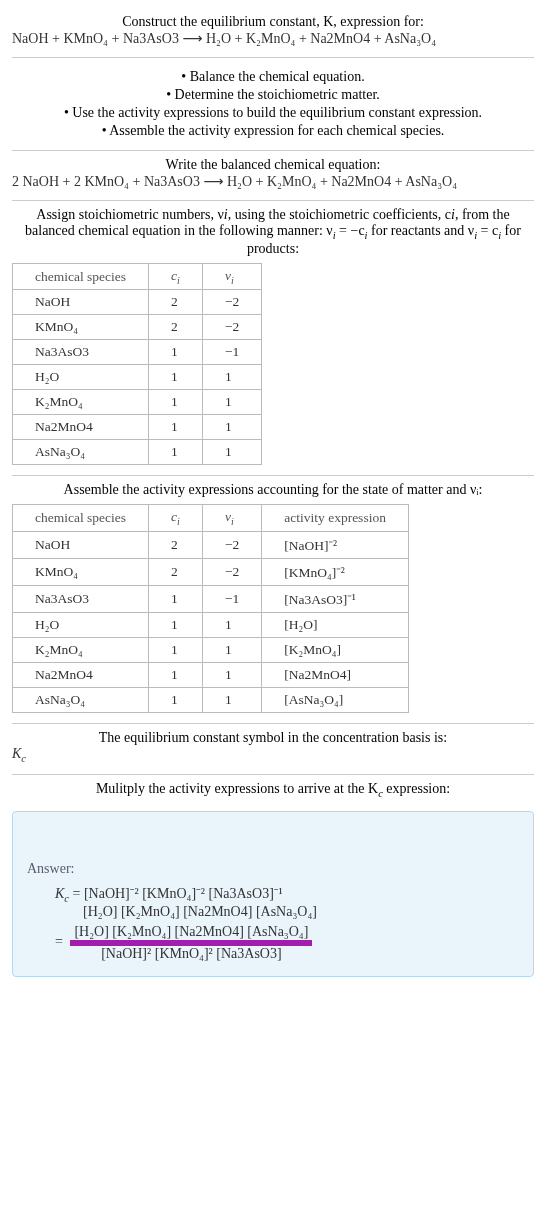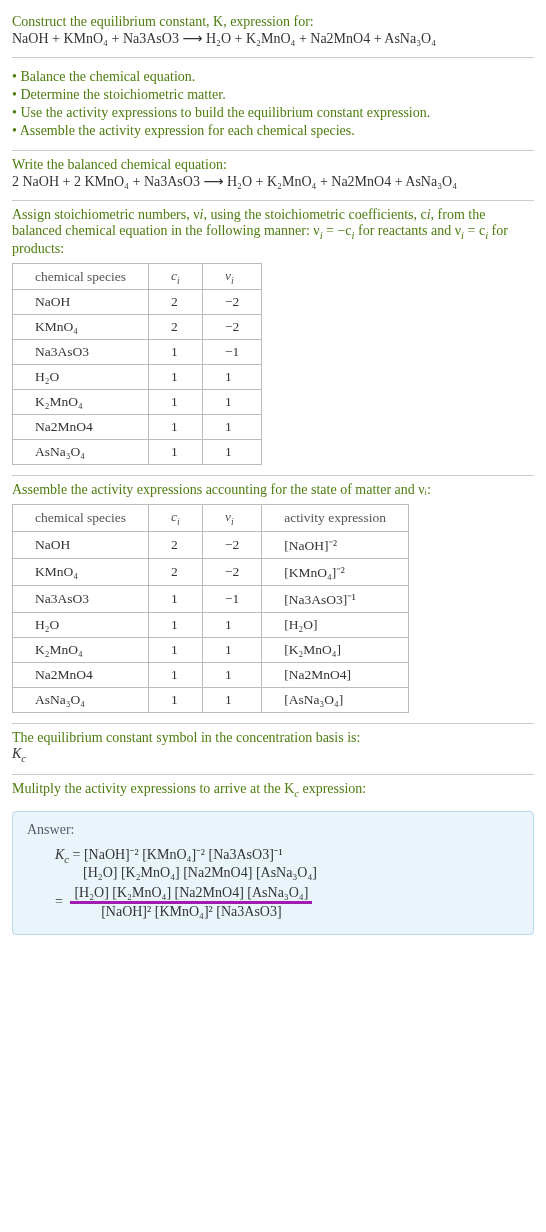--- a/index.html
+++ b/index.html
@@ -14,21 +14,22 @@
   }
   .section {
     padding: 6px 0 10px 0;
   }
   hr.sep {
     border: none;
     border-top: 1px solid #ccc;
     margin: 0;
   }
   .prompt {
-    color: #4d7c0f;
+    color: #000000;
+    text-align: center;
   }
   .eq {
     font-family: Georgia, serif;
     white-space: nowrap;
   }
   .sub { vertical-align: sub; font-size: 0.75em; }
   .italic { font-style: italic; }
   .bullets { padding-left: 0; margin: 4px 0 0 0; }
   .bullets div { padding: 1px 0; }
   table.data {
@@ -47,30 +48,31 @@
   .answer-box {
     background: #eaf4fb;
     border: 1px solid #b8d8ee;
     border-radius: 4px;
     padding: 10px 14px 14px 14px;
     margin-top: 8px;
   }
   .answer-label {
     color: #5a5a6e;
     margin-bottom: 6px;
+    margin-top: 39px;
   }
   .indent { padding-left: 28px; }
   .frac {
     display: inline-block;
     text-align: center;
     vertical-align: middle;
     margin: 0 4px;
   }
   .frac .num { display:block; padding: 0 4px; }
-  .frac .den { display:block; border-top: 3px solid #a21caf; padding: 0 4px; }
+  .frac .den { display:block; border-top: 6px solid #a21caf; padding: 0 4px; }
 </style>
 </head>
 <body>
 
 <div class="section">
   <div class="prompt">
     <span>Construct the equilibrium constant, K, expression for:</span>
   </div>
   <div class="eq">NaOH + KMnO₄ + Na3AsO3 ⟶ H₂O + K₂MnO₄ + Na2MnO4 + AsNa₃O₄</div>
 </div>

